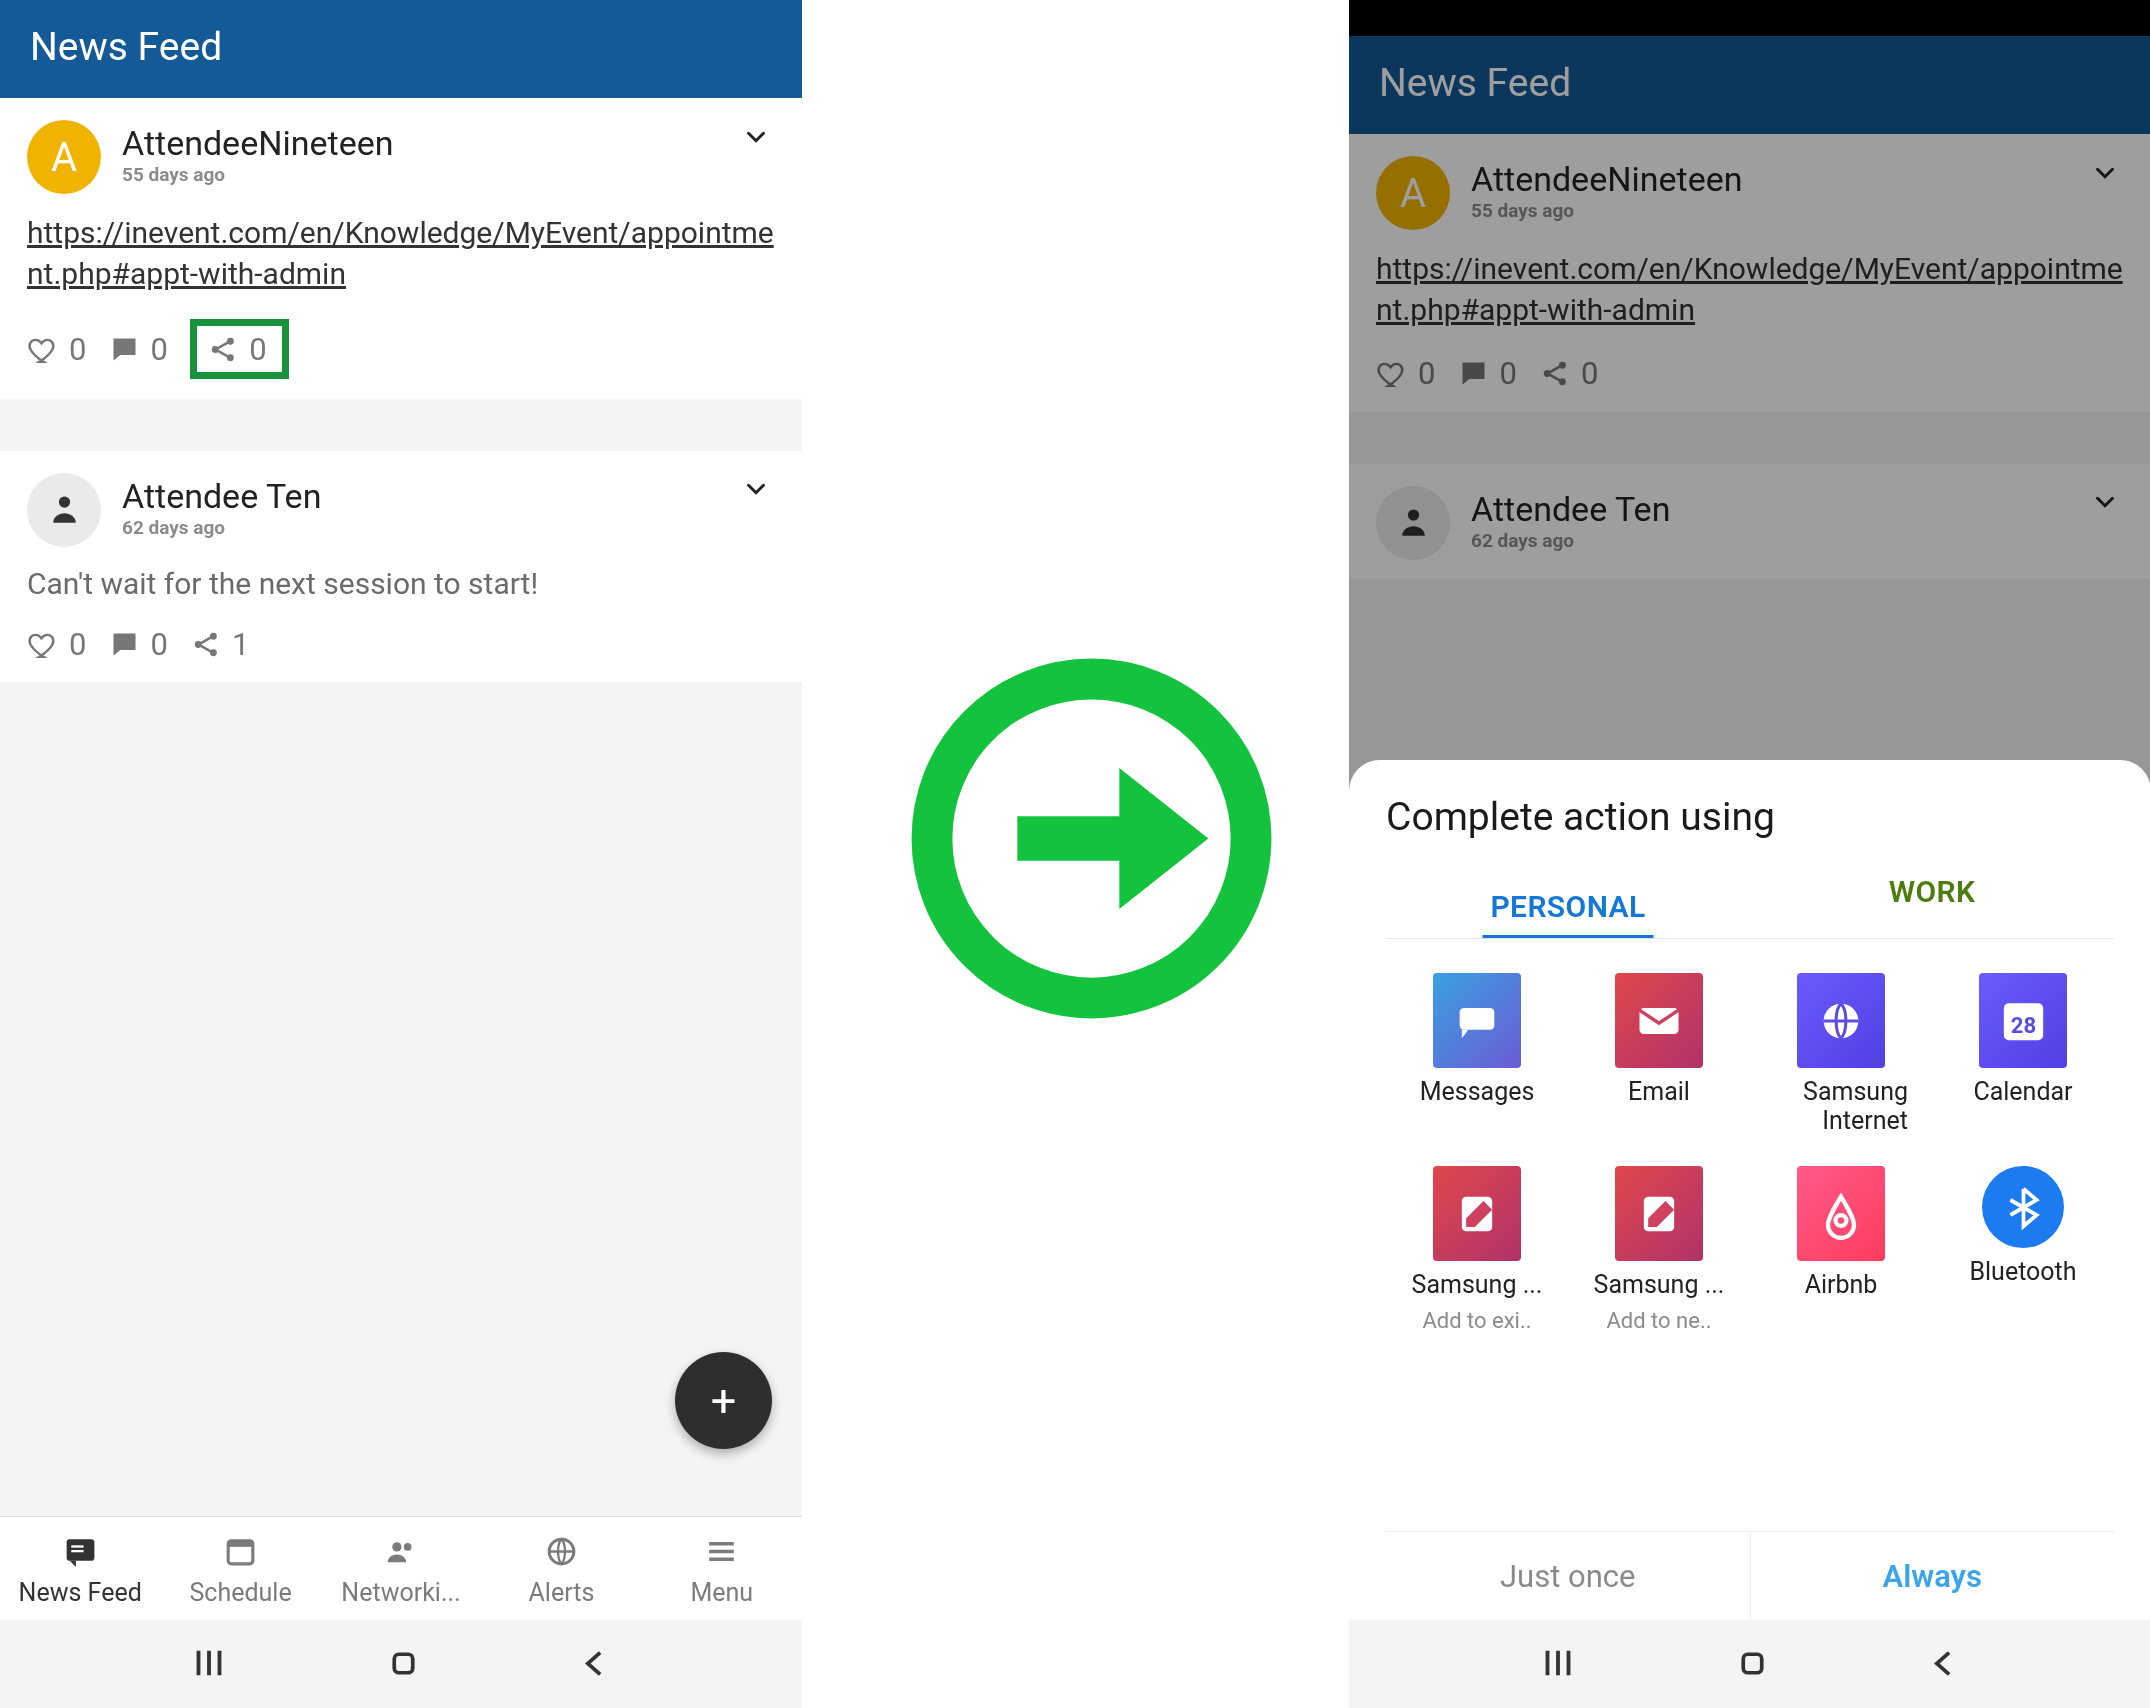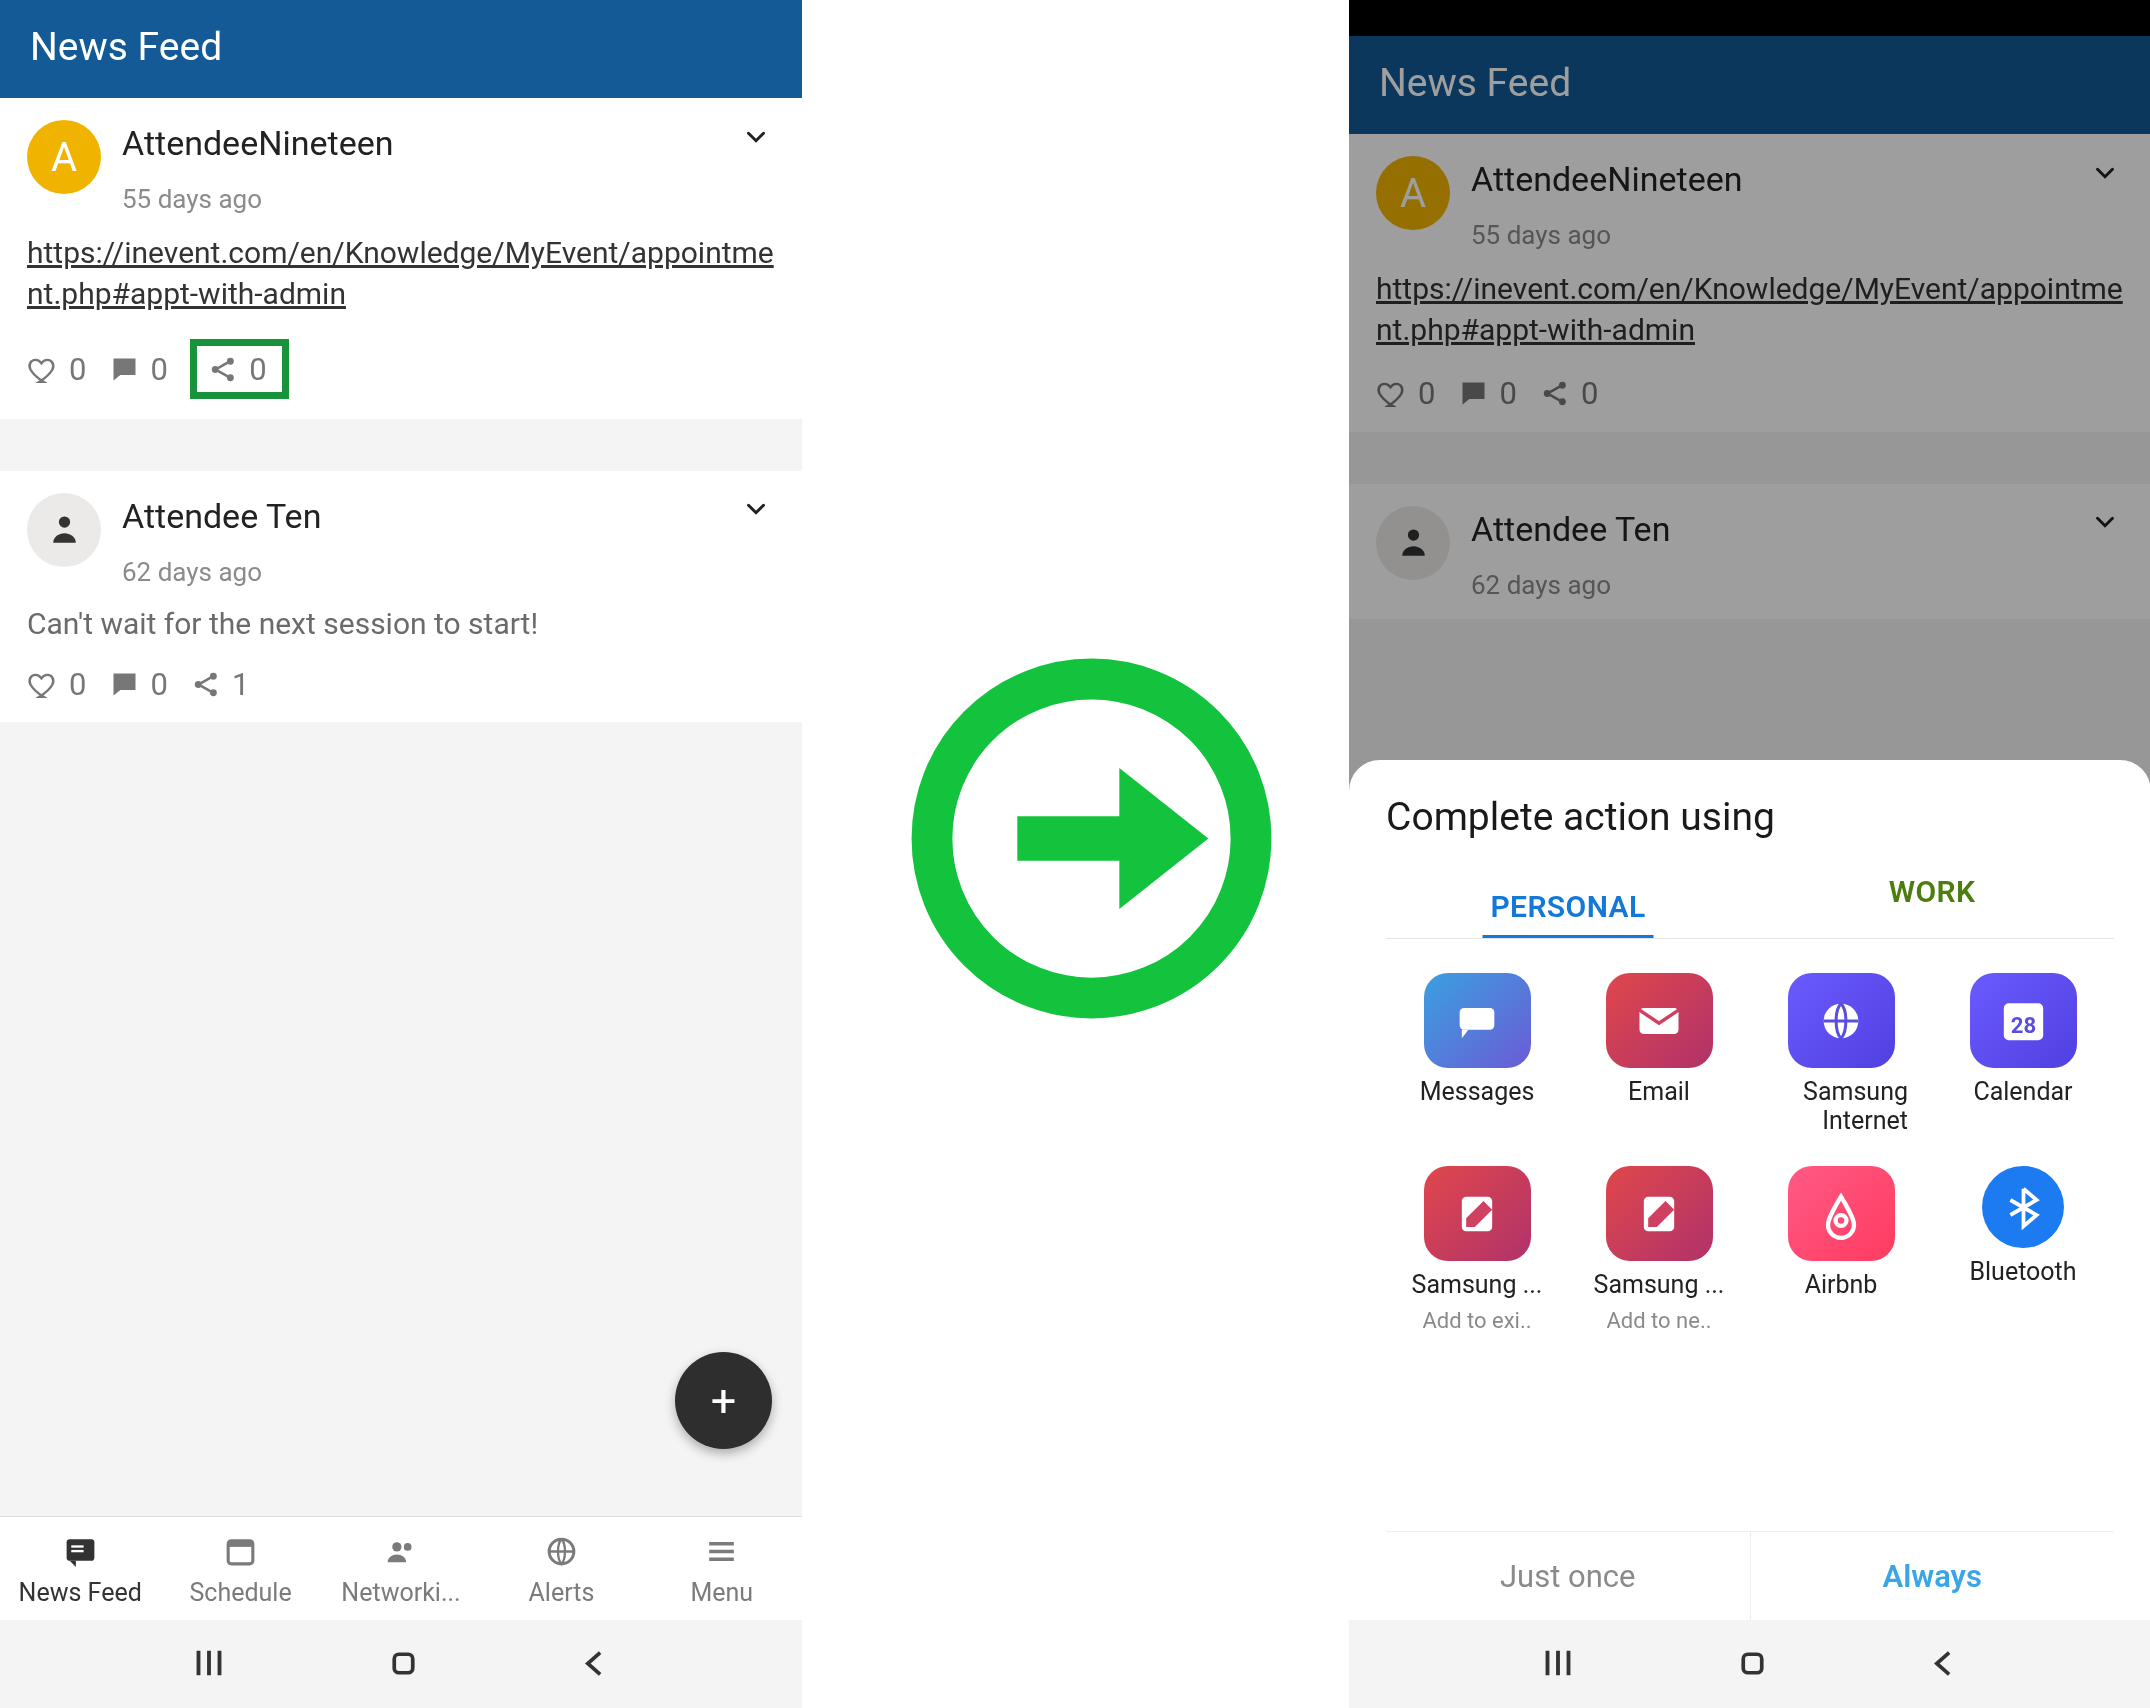--- a/index.html
+++ b/index.html
@@ -50,21 +50,21 @@
     flex-shrink: 0;
   }
   .avatar-yellow { background: #f0b400; }
   .avatar-badge {
     background: #eceae8;
     position: relative;
   }
   .avatar-badge svg { width: 45px; height: 45px; }
   .post-meta { flex: 1; padding-top: 3px;}
   .post-author { font-size: 34px; color: #222; }
-  .post-time { font-size: 26px; color: #8b8b8b; margin-top: 21px;}
+  .post-time { font-size: 19px; color: #8b8b8b; margin-top: 0; font-weight: bold;}
   .post-menu { position: absolute; right: 4.5px; top: 1.5px; }
 
   .post-body { margin-top: 19.3px; font-size: 30px; color: #444; }
   .post-link { color: #333; text-decoration: underline; word-break: break-all; line-height: 1.35; display: inline-block;}
   .post-text { color: #6b6b6b; }
 
   .post-actions {
     display: flex;
     gap: 22px;
     margin-top: 25px;
@@ -148,21 +148,21 @@
     bottom:-0.7px; width:171px; height:3.7px; background:#1478d6;
   }
 
   .app-grid {
     display:grid; grid-template-columns: repeat(4,1fr);
     row-gap: 31px;
     margin-top: 19.3px;
   }
   .app-cell { display:flex; flex-direction:column; align-items:center; gap:9px;}
   .app-icon {
-    width:107px; height:95px; border-radius:24px;
+    width:88px; height:95px; border-radius:4px;
     display:flex; align-items:center; justify-content:center;
   }
   .app-label { font-size:25px; color:#222; text-align:right; }
   .app-sublabel { font-size:22px; color:#8a8a8a; text-align:center;}
 
   .sheet-footer {
     margin-top:auto;
     display:flex; border-top:0.7px solid #eee;
     height: 89px;
   }

